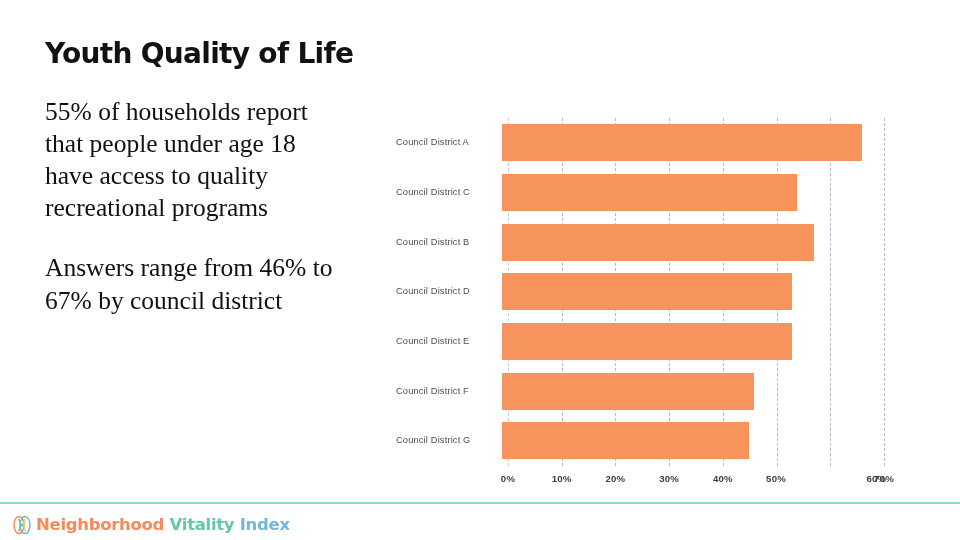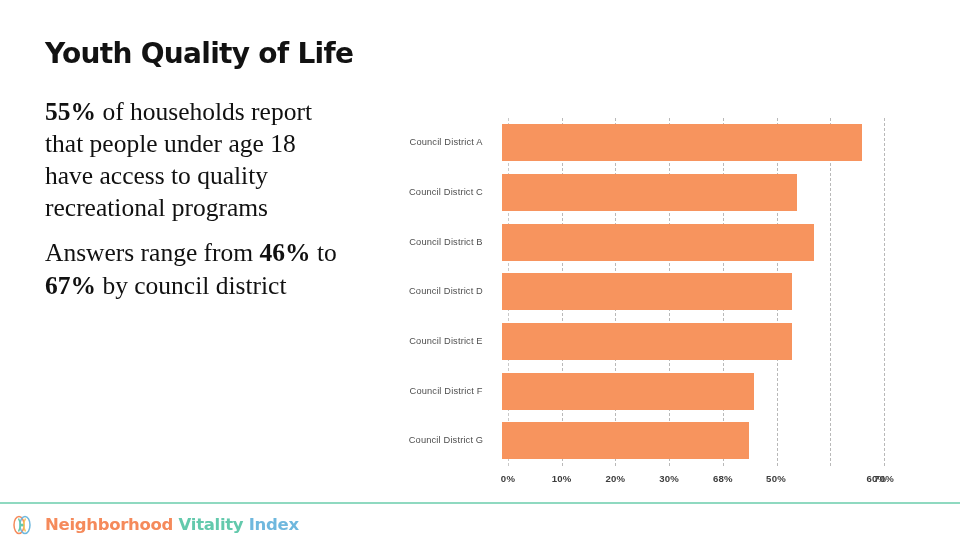--- a/index.html
+++ b/index.html
@@ -54,23 +54,23 @@
 
   .body-block {
     margin-top: 26px;
     font-family: "Liberation Serif", serif;
     font-size: 25.5px;
     line-height: 1.26;
     color: #111111;
     width: 300px;
   }
 
-  .body-block .p2 { margin-top: 13px; }
-
-  .body-block b { font-weight: bold; }
+  .body-block .p2 { margin-top: 28px; }
+
+  .body-block b { font-weight: normal; }
 
   
   .chart {
     position: absolute;
     left: 396px;
     top: 118px;
     width: 520px;
     height: 375px;
   }
 
@@ -105,21 +105,21 @@
   .row {
     position: relative;
     height: 49.7px;
     display: flex;
     align-items: center;
   }
 
   .cat-label {
     width: 106px;
     flex: 0 0 106px;
-    text-align: center;
+    text-align: left;
     padding-right: 6px;
     font-family: "Liberation Sans", sans-serif;
     font-size: 9.3px;
     color: #4f4f4f;
     letter-spacing: 0.15px;
     line-height: 1;
     white-space: nowrap;
   }
 
   .bar-track {
@@ -168,21 +168,21 @@
     background: #8fd9c0;
   }
 
   .footer {
     position: absolute;
     left: 12px;
     top: 510px;
     height: 30px;
     display: flex;
     align-items: center;
-    gap: 13px;
+    gap: 4px;
   }
 
   .logo-mark {
     width: 20px;
     height: 20px;
     flex: 0 0 20px;
     display: block;
   }
 
   .brand {
@@ -270,21 +270,21 @@
             <div class="bar" title="Council District G: 46%" style="width: 247.086px; background: rgb(247, 148, 94);"></div>
           </div>
         </div>
       </div>
 
     <div class="x-axis" id="x-axis">
         <div class="tick" style="left: 0px;">0%</div>
         <div class="tick" style="left: 53.7143px;">10%</div>
         <div class="tick" style="left: 107.429px; text-align: right;">20%</div>
         <div class="tick" style="left: 161.143px;">30%</div>
-        <div class="tick" style="left: 214.857px;">68%</div>
+        <div class="tick" style="left: 214.857px;">40%</div>
         <div class="tick" style="left: 268px;">50%</div>
         <div class="tick" style="left: 322.286px; margin-left: 46px;">60%</div>
         <div class="tick" style="left: 376px;">70%</div>
       </div>
 
   </div>
 
   <div class="footer-rule"></div>
 
   <div class="footer">

